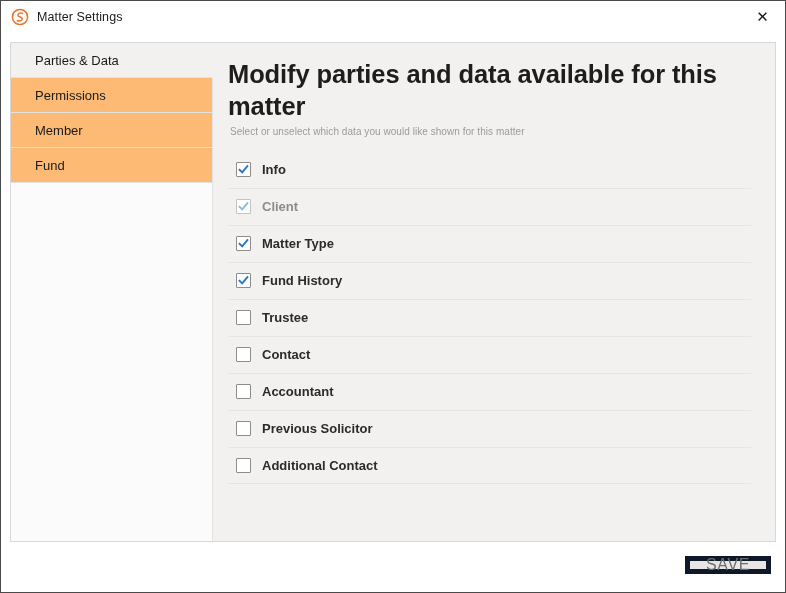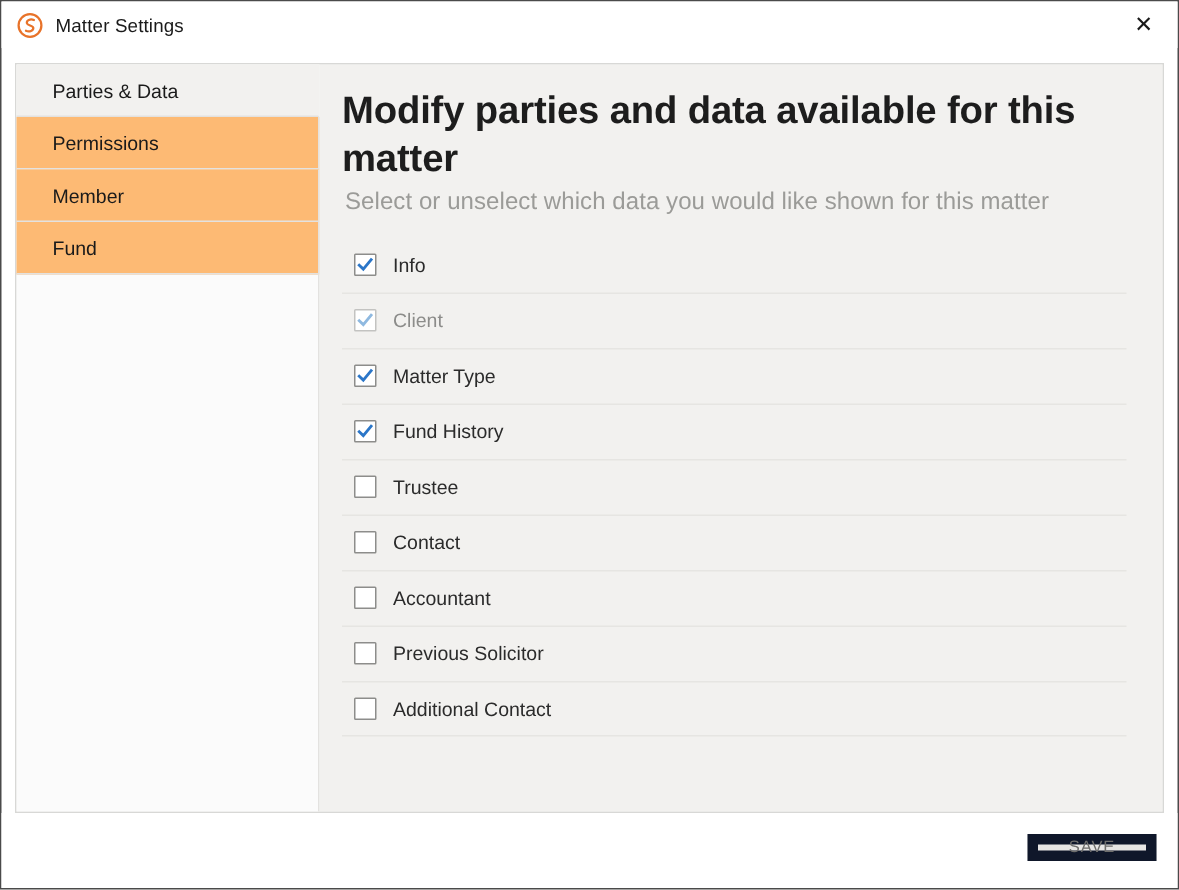--- a/index.html
+++ b/index.html
@@ -124,28 +124,29 @@
   }
   .heading {
     font-size: 25.5px;
     font-weight: 700;
     color: #1d1d1d;
     margin: 0;
     letter-spacing: -0.1px;
     line-height: 1.25;
   }
   .subheading {
-    font-size: 16px;
+    font-size: 10px;
     color: #9b9b98;
     margin: 3px 0 0 2px;
     letter-spacing: 0.05px;
   }
 
   .rows {
     margin-top: 14px;
+    font-weight: bold;
   }
   .row {
     height: 37px;
     display: flex;
     align-items: center;
     border-top: 1px solid #e6e5e2;
     padding-left: 8px;
     box-sizing: border-box;
     cursor: default;
   }
@@ -189,23 +190,23 @@
     background: #ffffff;
   }
   .save-btn {
     position: absolute;
     right: 14px;
     top: 14px;
     width: 86px;
     height: 18px;
     box-sizing: border-box;
     background: #e7e6e4;
-    border: 7px solid #0f172a;
+    border: 5px solid #0f172a;
     color: #6e6e6c;
-    font-size: 11px;
+    font-size: 16px;
     letter-spacing: 0.6px;
     display: flex;
     align-items: center;
     justify-content: center;
     cursor: default;
   }
 </style>
 </head>
 <body>
 

